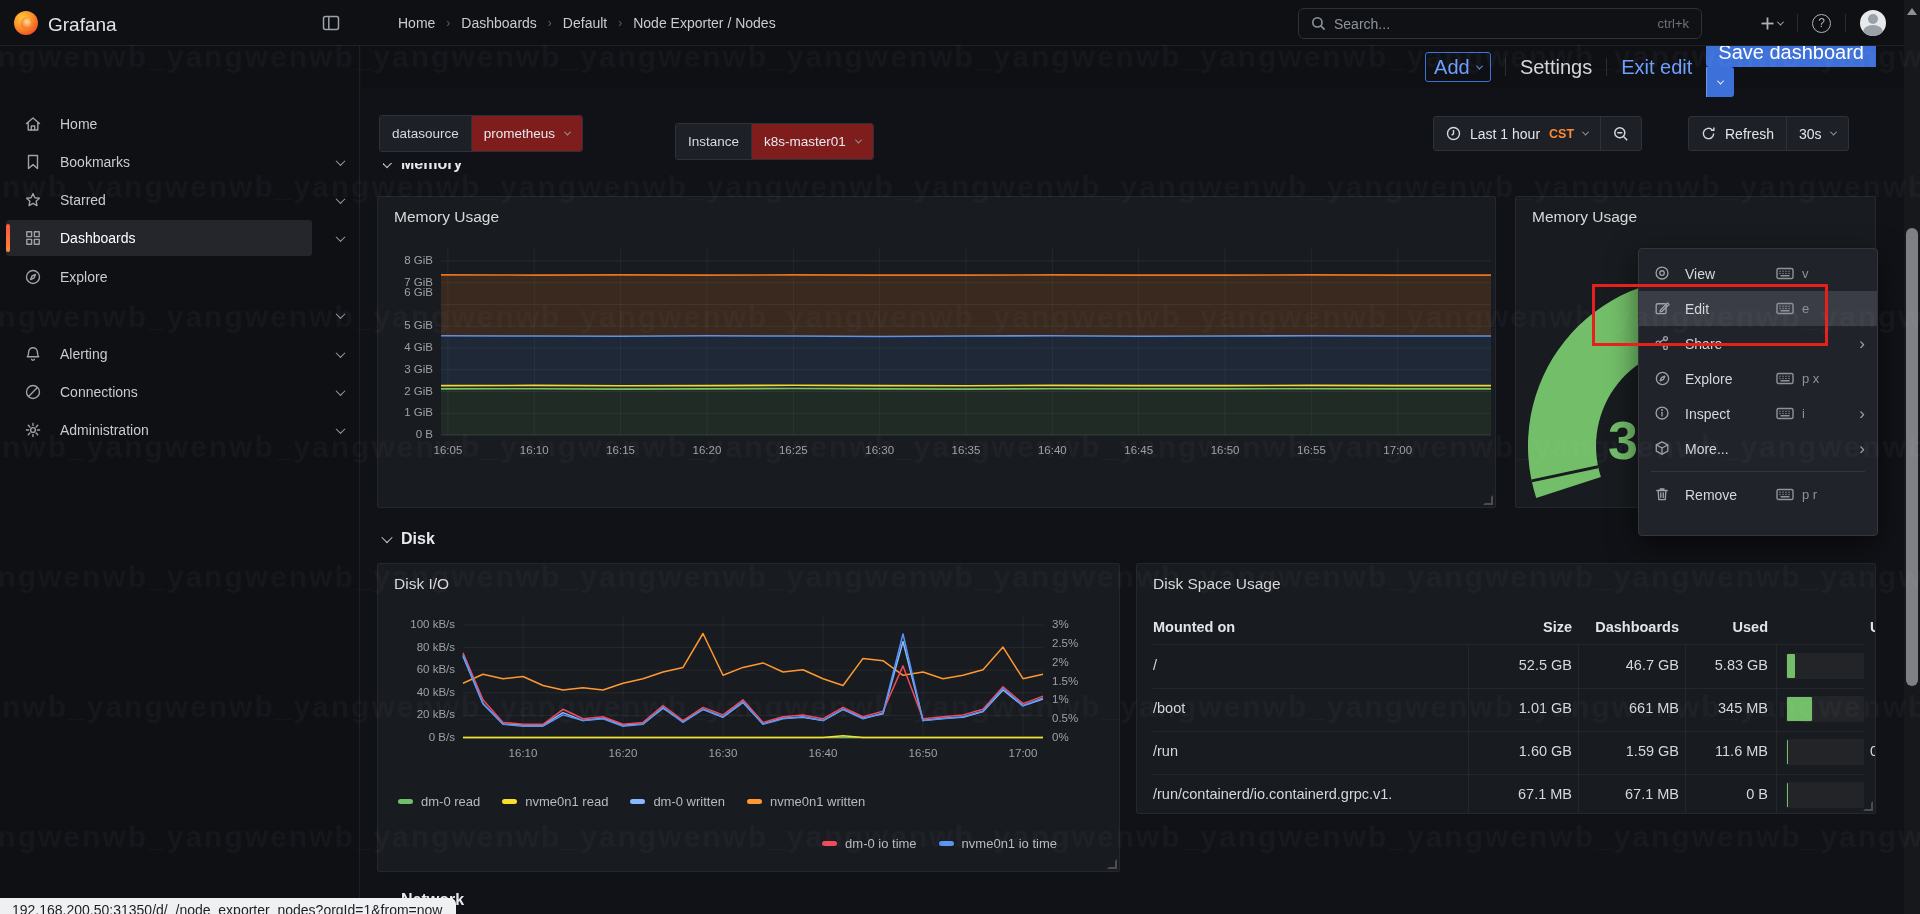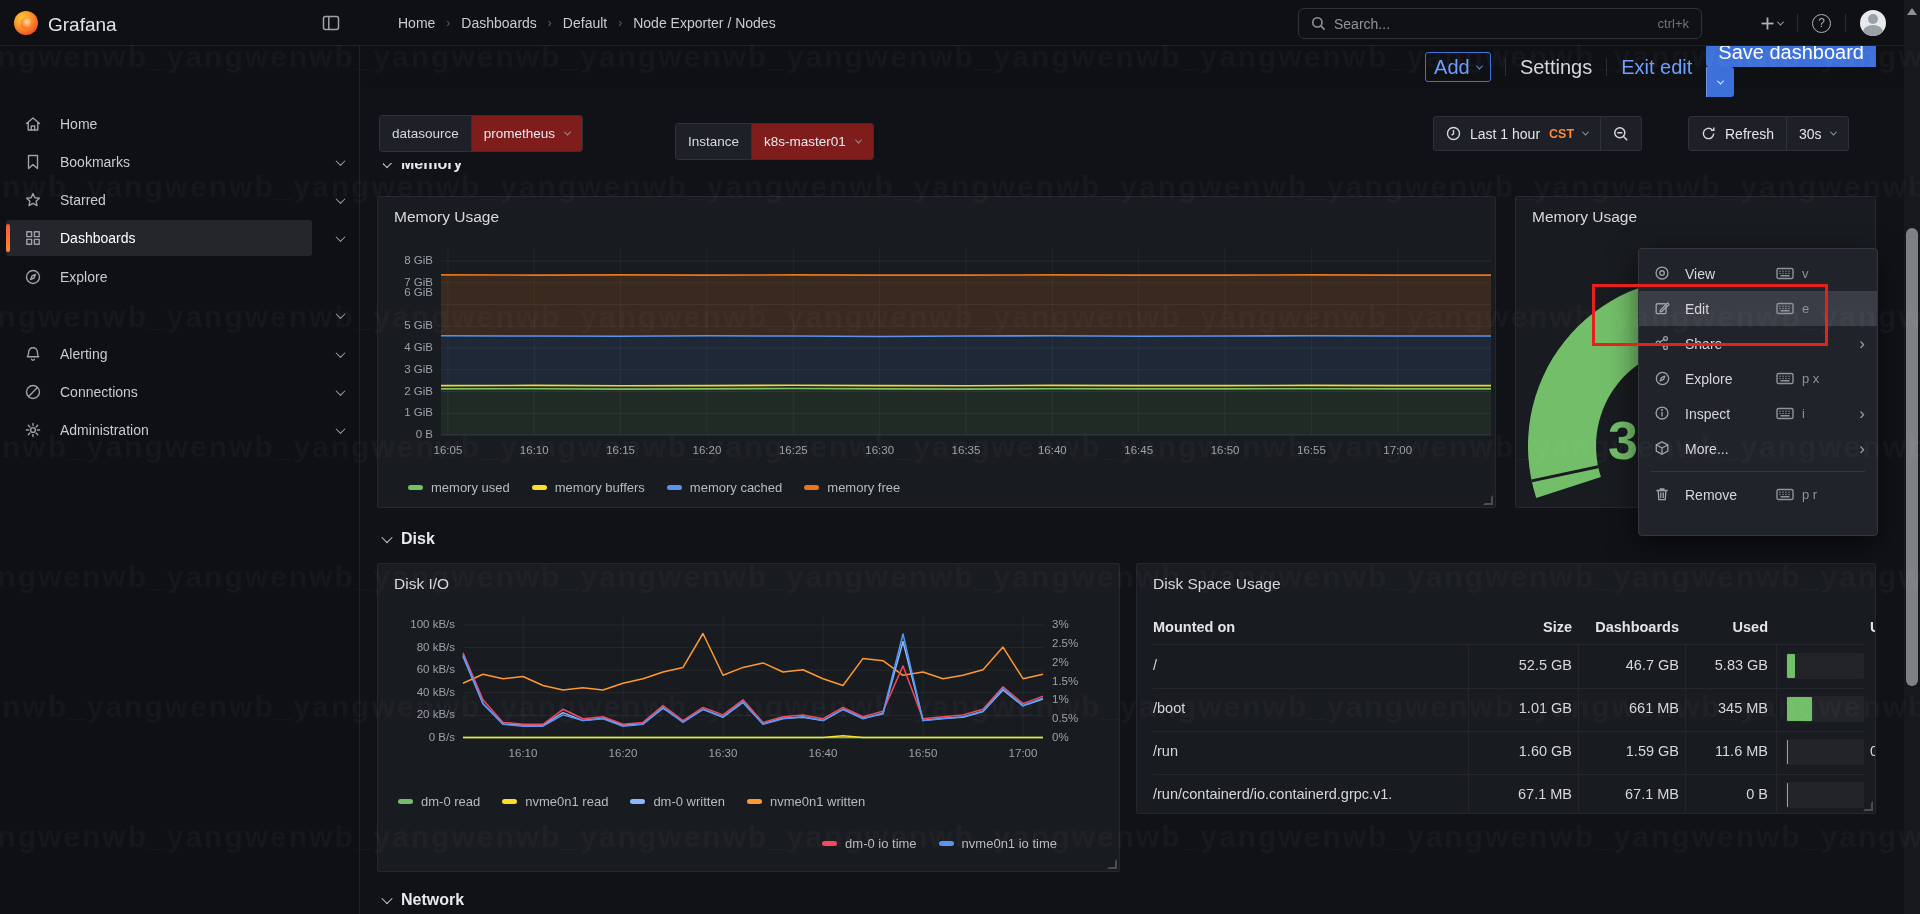--- a/index.html
+++ b/index.html
@@ -375,38 +375,20 @@
         <path d="M63.0 191.9 L 156.3 191.7 L 242.6 192.1 L 329.0 191.9 L 415.3 191.5 L 501.7 191.9 L 588.0 192.1 L 674.3 191.7 L 760.7 191.9 L 847.0 191.9 L 933.4 191.7 L 1019.7 191.9 L 1113.0 191.9 L 1113.0 238.0 L 1019.7 238.0 L 933.4 238.0 L 847.0 238.0 L 760.7 238.0 L 674.3 238.0 L 588.0 238.0 L 501.7 238.0 L 415.3 238.0 L 329.0 238.0 L 242.6 238.0 L 156.3 238.0 L 63.0 238.0 Z" fill="rgba(115,191,105,0.10)" stroke="none"></path>
         <path d="M63.0 191.9 L 156.3 191.7 L 242.6 192.1 L 329.0 191.9 L 415.3 191.5 L 501.7 191.9 L 588.0 192.1 L 674.3 191.7 L 760.7 191.9 L 847.0 191.9 L 933.4 191.7 L 1019.7 191.9 L 1113.0 191.9" fill="none" stroke="#73bf69" stroke-width="1.6" stroke-linejoin="round"></path>
         <path d="M63.0 188.6 L 156.3 188.4 L 242.6 188.8 L 329.0 188.6 L 415.3 188.2 L 501.7 188.6 L 588.0 188.8 L 674.3 188.4 L 760.7 188.6 L 847.0 188.6 L 933.4 188.4 L 1019.7 188.6 L 1113.0 188.6 L 1113.0 191.9 L 1019.7 191.9 L 933.4 191.7 L 847.0 191.9 L 760.7 191.9 L 674.3 191.7 L 588.0 192.1 L 501.7 191.9 L 415.3 191.5 L 329.0 191.9 L 242.6 192.1 L 156.3 191.7 L 63.0 191.9 Z" fill="rgba(250,222,42,0.08)" stroke="none"></path>
         <path d="M63.0 188.6 L 156.3 188.4 L 242.6 188.8 L 329.0 188.6 L 415.3 188.2 L 501.7 188.6 L 588.0 188.8 L 674.3 188.4 L 760.7 188.6 L 847.0 188.6 L 933.4 188.4 L 1019.7 188.6 L 1113.0 188.6" fill="none" stroke="#fade2a" stroke-width="1.6" stroke-linejoin="round"></path>
         <path d="M63.0 138.8 L 156.3 139.0 L 242.6 139.3 L 329.0 138.8 L 415.3 139.0 L 501.7 139.5 L 588.0 139.0 L 674.3 138.8 L 760.7 139.3 L 847.0 139.0 L 933.4 138.8 L 1019.7 139.0 L 1113.0 139.0 L 1113.0 188.6 L 1019.7 188.6 L 933.4 188.4 L 847.0 188.6 L 760.7 188.6 L 674.3 188.4 L 588.0 188.8 L 501.7 188.6 L 415.3 188.2 L 329.0 188.6 L 242.6 188.8 L 156.3 188.4 L 63.0 188.6 Z" fill="rgba(87,148,242,0.11)" stroke="none"></path>
         <path d="M63.0 138.8 L 156.3 139.0 L 242.6 139.3 L 329.0 138.8 L 415.3 139.0 L 501.7 139.5 L 588.0 139.0 L 674.3 138.8 L 760.7 139.3 L 847.0 139.0 L 933.4 138.8 L 1019.7 139.0 L 1113.0 139.0" fill="none" stroke="#5794f2" stroke-width="1.6" stroke-linejoin="round"></path>
         <path d="M63.0 77.9 L 156.3 78.1 L 242.6 77.9 L 329.0 78.1 L 415.3 77.9 L 501.7 78.1 L 588.0 78.1 L 674.3 77.9 L 760.7 78.1 L 847.0 78.1 L 933.4 77.9 L 1019.7 78.1 L 1113.0 78.1 L 1113.0 139.0 L 1019.7 139.0 L 933.4 138.8 L 847.0 139.0 L 760.7 139.3 L 674.3 138.8 L 588.0 139.0 L 501.7 139.5 L 415.3 139.0 L 329.0 138.8 L 242.6 139.3 L 156.3 139.0 L 63.0 138.8 Z" fill="rgba(232,116,30,0.16)" stroke="none"></path>
         <path d="M63.0 77.9 L 156.3 78.1 L 242.6 77.9 L 329.0 78.1 L 415.3 77.9 L 501.7 78.1 L 588.0 78.1 L 674.3 77.9 L 760.7 78.1 L 847.0 78.1 L 933.4 77.9 L 1019.7 78.1 L 1113.0 78.1" fill="none" stroke="#e8741e" stroke-width="1.6" stroke-linejoin="round"></path>
       </svg>
       <div class="panel-title">Memory Usage</div>
-    <div class="legend" style="left:30px; bottom:12px;">
-      <span class="litem">
-          <span class="dot" style="background: rgb(115, 191, 105);"></span>
-          <span>memory used</span>
-        </span>
-      <span class="litem">
-          <span class="dot" style="background: rgb(250, 222, 42);"></span>
-          <span>memory buffers</span>
-        </span>
-      <span class="litem">
-          <span class="dot" style="background: rgb(87, 148, 242);"></span>
-          <span>memory cached</span>
-        </span>
-      <span class="litem">
-          <span class="dot" style="background: rgb(232, 116, 30);"></span>
-          <span>memory free</span>
-        </span>
-    </div>
     <div class="resize-h"></div>
   <div class="xt" style="left: 69.9079px; top: 247px;">16:05</div>
       <div class="xt" style="left: 156.257px; top: 247px;">16:10</div>
       <div class="xt" style="left: 242.605px; top: 247px;">16:15</div>
       <div class="xt" style="left: 328.954px; top: 247px;">16:20</div>
       <div class="xt" style="left: 415.303px; top: 247px;">16:25</div>
       <div class="xt" style="left: 501.651px; top: 247px;">16:30</div>
       <div class="xt" style="left: 588px; top: 247px;">16:35</div>
       <div class="xt" style="left: 674.349px; top: 247px;">16:40</div>
       <div class="xt" style="left: 760.697px; top: 247px;">16:45</div>
@@ -727,13 +709,16 @@
   <div class="watermark" id="watermark">
       <div class="wm-row" style="top: 40px; left: -40px;">yangwenwb_yangwenwb_yangwenwb_yangwenwb_yangwenwb_yangwenwb_yangwenwb_yangwenwb_yangwenwb_yangwenwb_yangwenwb_yangwenwb_</div>
       <div class="wm-row" style="top: 170px; left: -120px;">yangwenwb_yangwenwb_yangwenwb_yangwenwb_yangwenwb_yangwenwb_yangwenwb_yangwenwb_yangwenwb_yangwenwb_yangwenwb_yangwenwb_</div>
       <div class="wm-row" style="top: 300px; left: -40px;">yangwenwb_yangwenwb_yangwenwb_yangwenwb_yangwenwb_yangwenwb_yangwenwb_yangwenwb_yangwenwb_yangwenwb_yangwenwb_yangwenwb_</div>
       <div class="wm-row" style="top: 430px; left: -120px;">yangwenwb_yangwenwb_yangwenwb_yangwenwb_yangwenwb_yangwenwb_yangwenwb_yangwenwb_yangwenwb_yangwenwb_yangwenwb_yangwenwb_</div>
       <div class="wm-row" style="top: 560px; left: -40px;">yangwenwb_yangwenwb_yangwenwb_yangwenwb_yangwenwb_yangwenwb_yangwenwb_yangwenwb_yangwenwb_yangwenwb_yangwenwb_yangwenwb_</div>
       <div class="wm-row" style="top: 690px; left: -120px;">yangwenwb_yangwenwb_yangwenwb_yangwenwb_yangwenwb_yangwenwb_yangwenwb_yangwenwb_yangwenwb_yangwenwb_yangwenwb_yangwenwb_</div>
       <div class="wm-row" style="top: 820px; left: -40px;">yangwenwb_yangwenwb_yangwenwb_yangwenwb_yangwenwb_yangwenwb_yangwenwb_yangwenwb_yangwenwb_yangwenwb_yangwenwb_yangwenwb_</div>
     </div>
 
+  <div class="statusbar">
+    <span>192.168.200.50:31350/d/_/node_exporter_nodes?orgId=1&amp;from=now</span>
+  </div>
 </div>
 
 </body></html>

